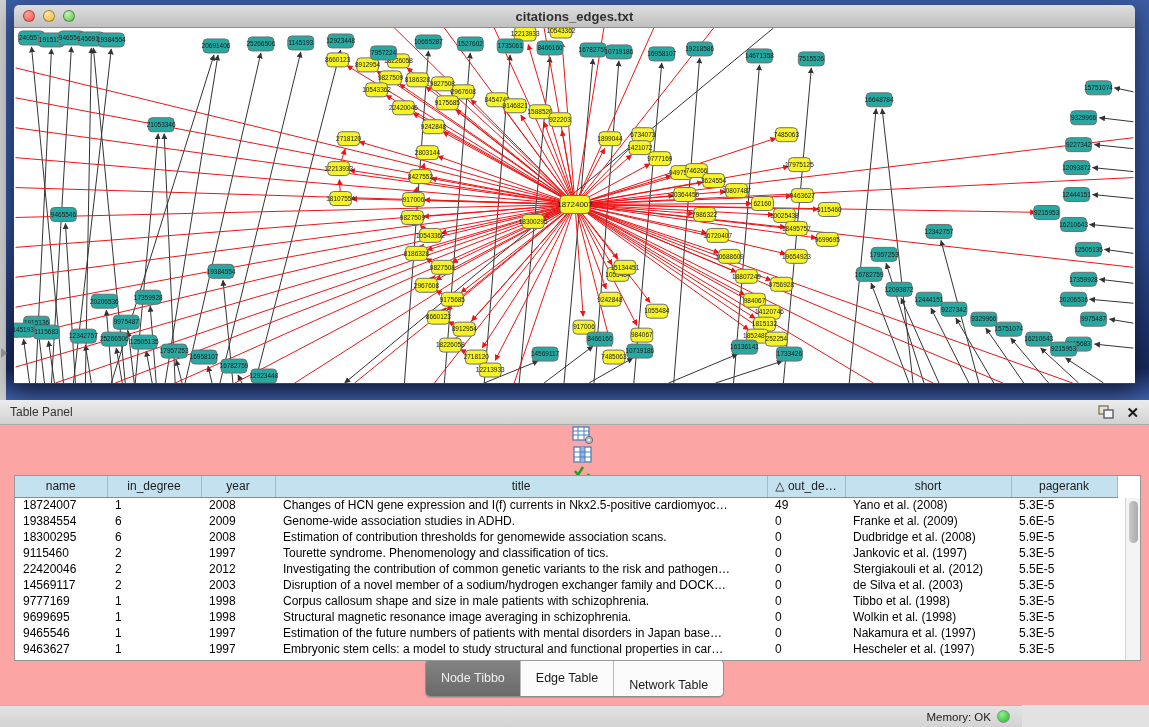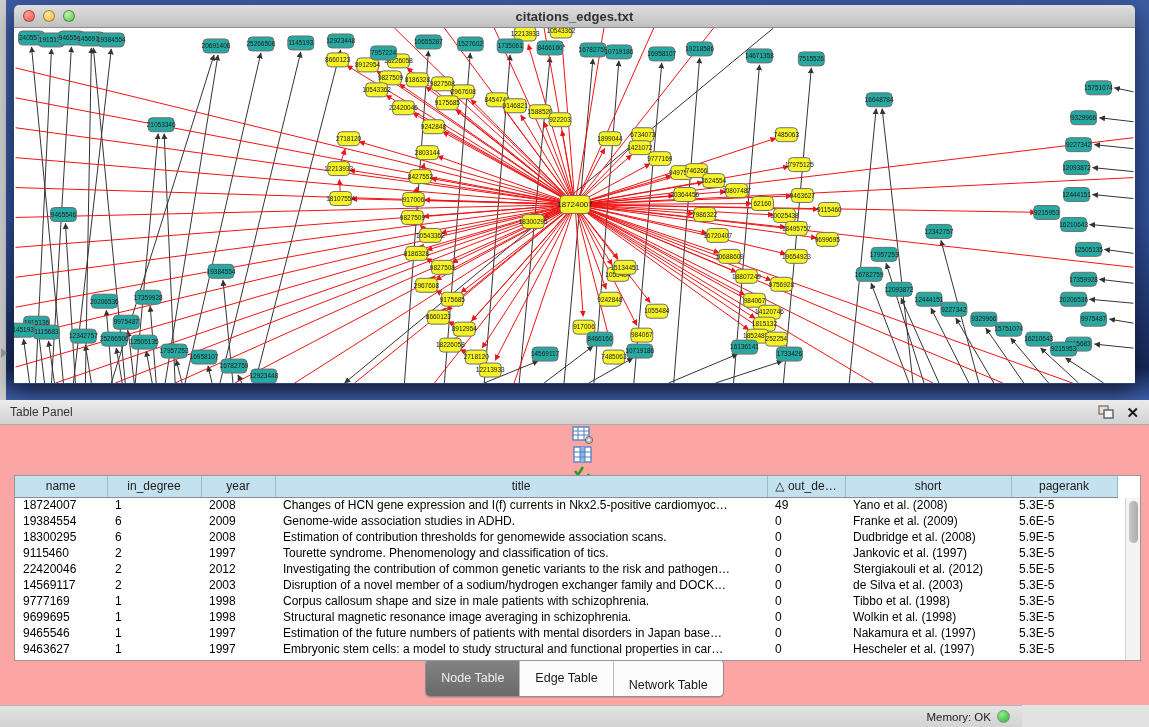--- a/index.html
+++ b/index.html
@@ -1025,21 +1025,21 @@
             </tr>
           </tbody>
       </table>
       <div class="vscroll">
         <div class="vthumb"></div>
       </div>
     </div>
 
     <div class="tabbar">
       <div class="segmented" id="seg-tabs">
-          <button class="active">Node Table</button>
+          <button class="active">Node Tibbo</button>
           <button>Edge Table</button>
           <button>Network Table</button>
         </div>
     </div>
   </div>
 
   <div class="statusbar">
     <span class="mem">Memory: OK</span>
     <span class="memdot"></span>
   </div>

